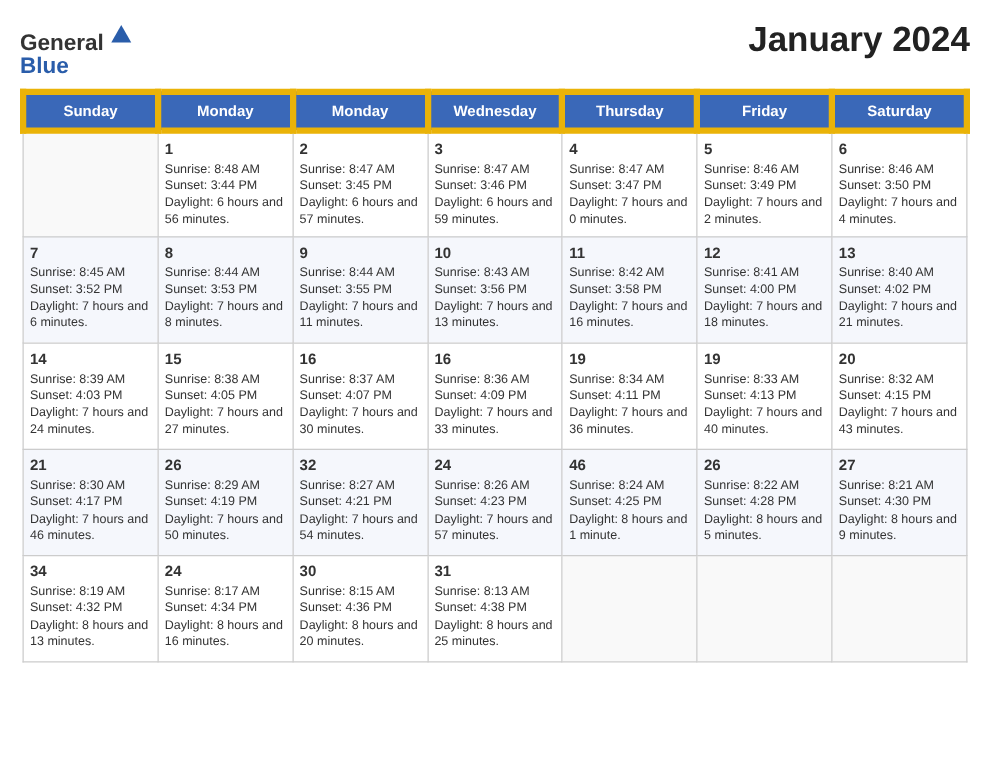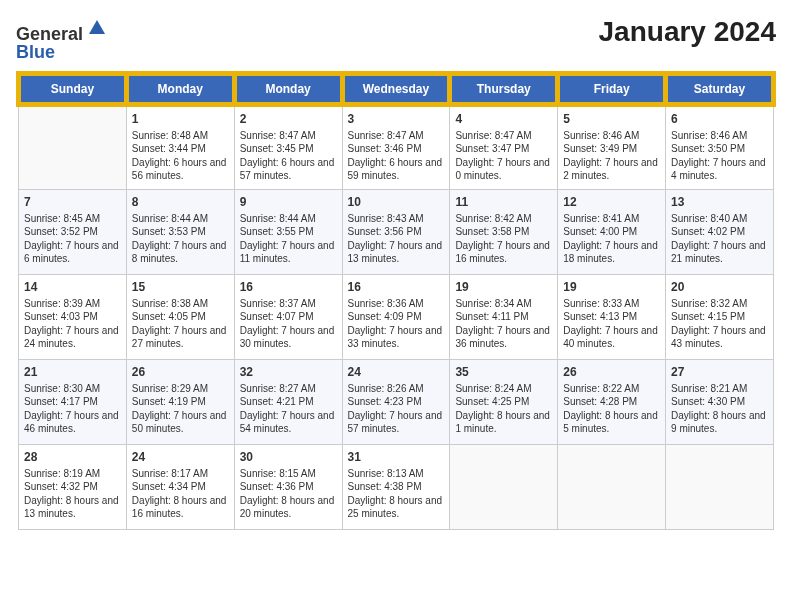--- a/index.html
+++ b/index.html
@@ -223,35 +223,35 @@
         </td>
         <td>
           <span class="day-number">32</span>
           <div class="day-info">Sunrise: 8:27 AM<br>Sunset: 4:21 PM<br>Daylight: 7 hours and 54 minutes.</div>
         </td>
         <td>
           <span class="day-number">24</span>
           <div class="day-info">Sunrise: 8:26 AM<br>Sunset: 4:23 PM<br>Daylight: 7 hours and 57 minutes.</div>
         </td>
         <td>
-          <span class="day-number">35</span>
+          <span class="day-number">46</span>
           <div class="day-info">Sunrise: 8:24 AM<br>Sunset: 4:25 PM<br>Daylight: 8 hours and 1 minute.</div>
         </td>
         <td>
           <span class="day-number">26</span>
           <div class="day-info">Sunrise: 8:22 AM<br>Sunset: 4:28 PM<br>Daylight: 8 hours and 5 minutes.</div>
         </td>
         <td>
           <span class="day-number">27</span>
           <div class="day-info">Sunrise: 8:21 AM<br>Sunset: 4:30 PM<br>Daylight: 8 hours and 9 minutes.</div>
         </td>
       </tr>
       <tr>
         <td>
-          <span class="day-number">28</span>
+          <span class="day-number">34</span>
           <div class="day-info">Sunrise: 8:19 AM<br>Sunset: 4:32 PM<br>Daylight: 8 hours and 13 minutes.</div>
         </td>
         <td>
           <span class="day-number">24</span>
           <div class="day-info">Sunrise: 8:17 AM<br>Sunset: 4:34 PM<br>Daylight: 8 hours and 16 minutes.</div>
         </td>
         <td>
           <span class="day-number">30</span>
           <div class="day-info">Sunrise: 8:15 AM<br>Sunset: 4:36 PM<br>Daylight: 8 hours and 20 minutes.</div>
         </td>

